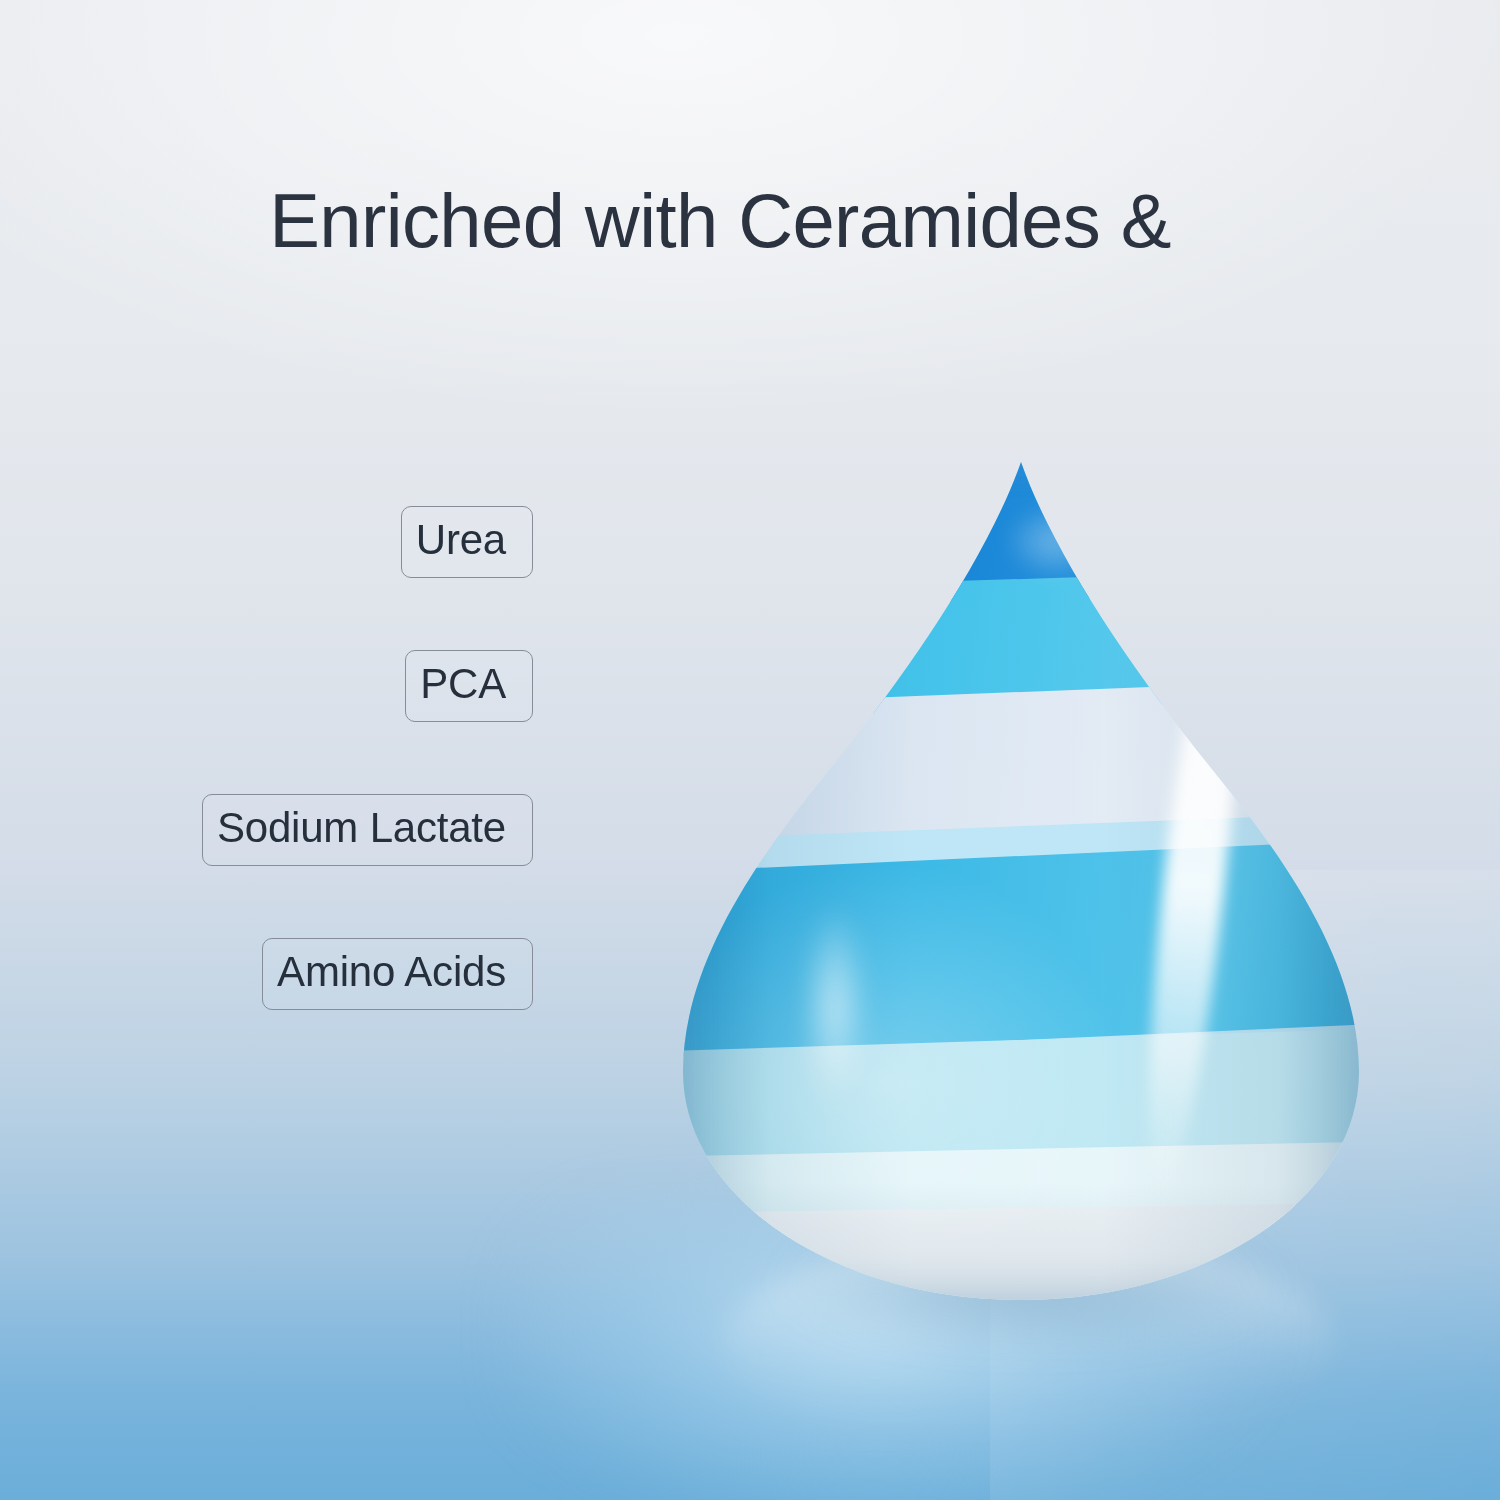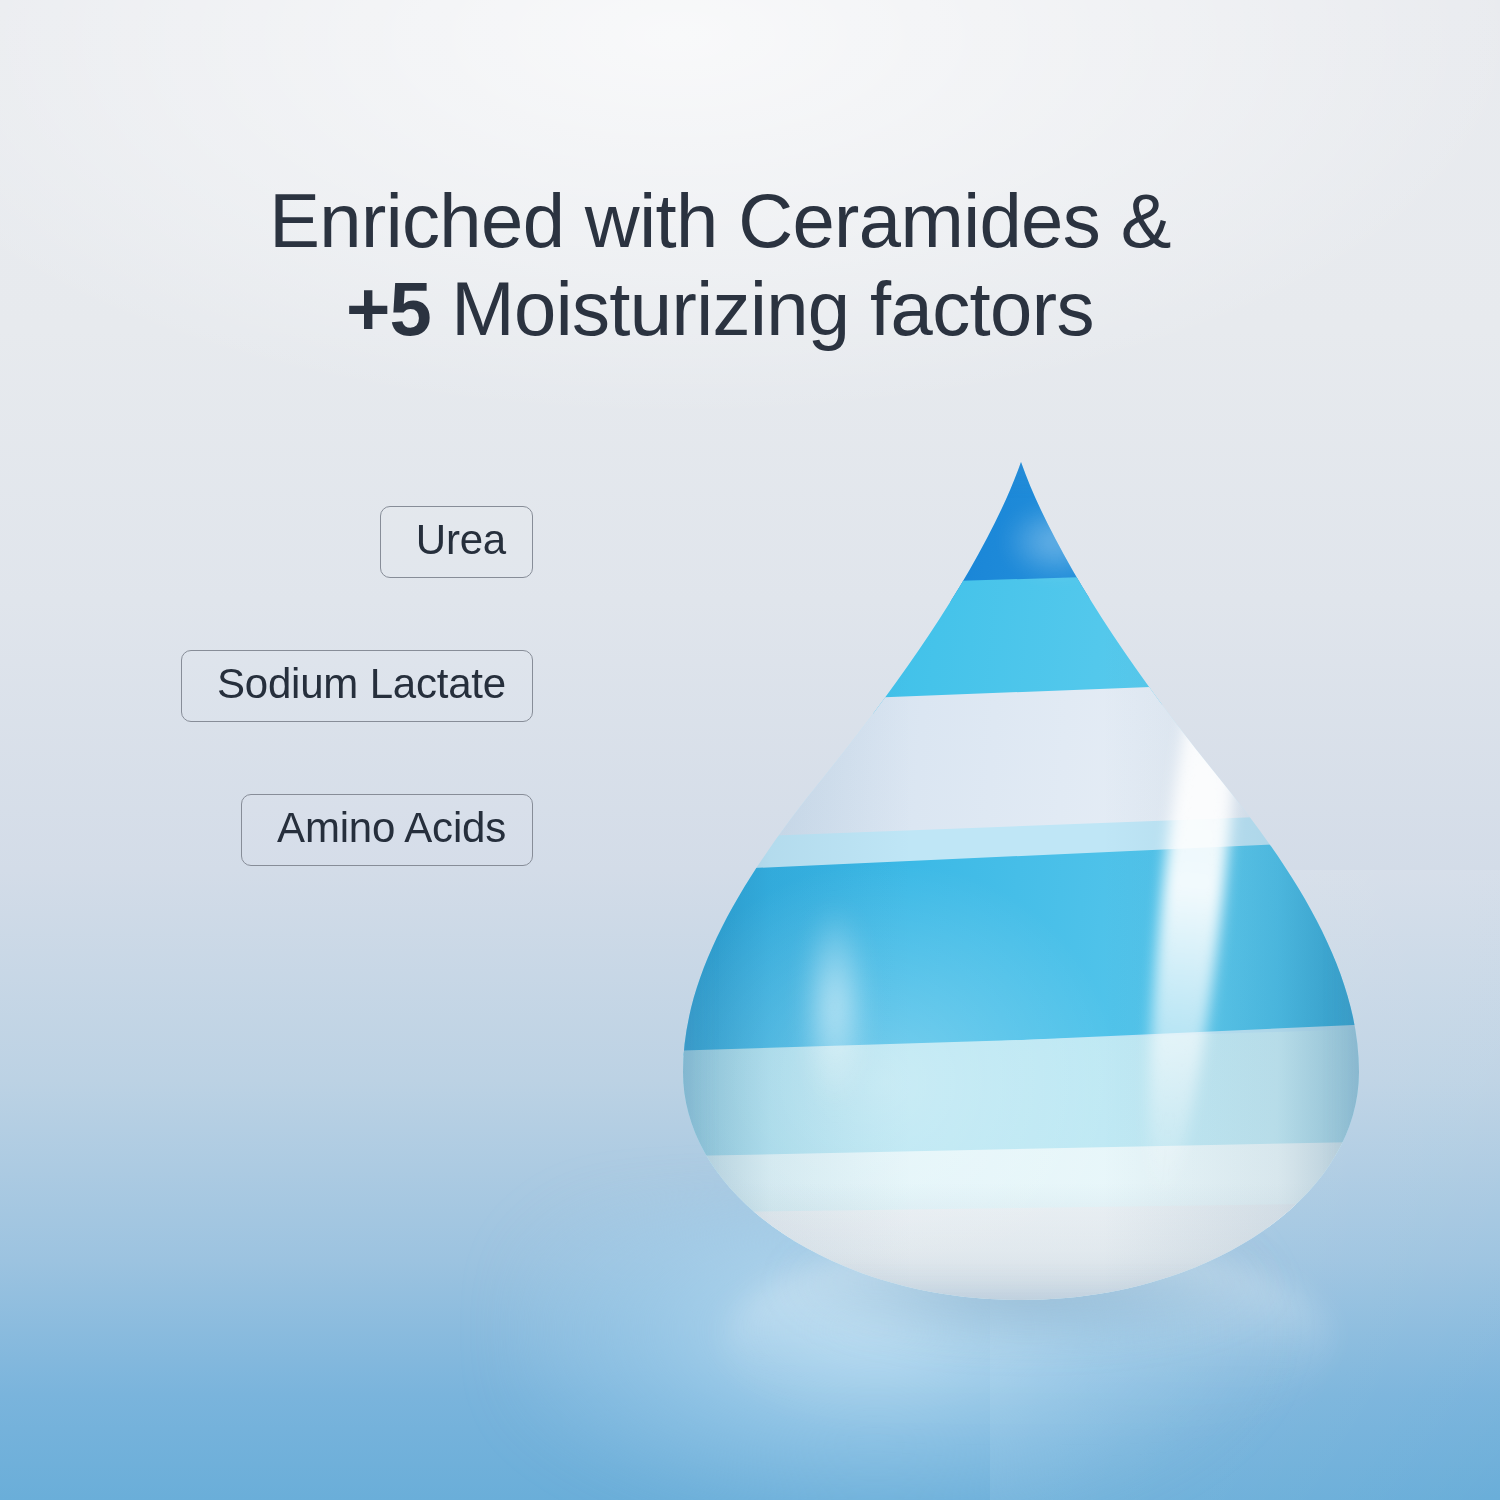--- a/index.html
+++ b/index.html
@@ -85,21 +85,21 @@
     gap: 72px;
   }
   .chip {
     box-sizing: border-box;
     border: 1.6px solid #878d98;
     border-radius: 10px;
     background: rgba(255,255,255,0.05);
     color: #262f3c;
     font-size: 42px;
     line-height: 1;
-    padding: 12px 26px 16px 35px;
+    padding: 12px 26px 16px 14px;
     white-space: nowrap;
     letter-spacing: -0.2px;
   }
 
   
   #droplet-wrap {
     position: absolute;
     left: 683px;
     top: 462px;
     width: 676px;
@@ -208,25 +208,25 @@
 <body>
 
 <div id="stage">
 
   <div id="amb-top-haze" class="amb"></div>
   <div id="amb-right-fade" class="amb"></div>
   <div id="amb-floor-glow" class="amb"></div>
 
   <h1 id="headline">
     <span class="ln">Enriched with Ceramides &amp;</span>
-    <span class="ln"><span class="plus5">+5</span><span> Moisturizing factors</span></span>
   </h1>
 
   <div id="chip-column">
     <div class="chip">Urea</div>
+    <div class="chip">PCA</div>
     <div class="chip">Sodium Lactate</div>
     <div class="chip">Amino Acids</div>
   </div>
 
   <div id="droplet-wrap">
     <div id="droplet-shadow"></div>
     <div id="droplet-reflection"></div>
 
     <div id="droplet-body">
       <div class="band" id="band-deep"></div>

